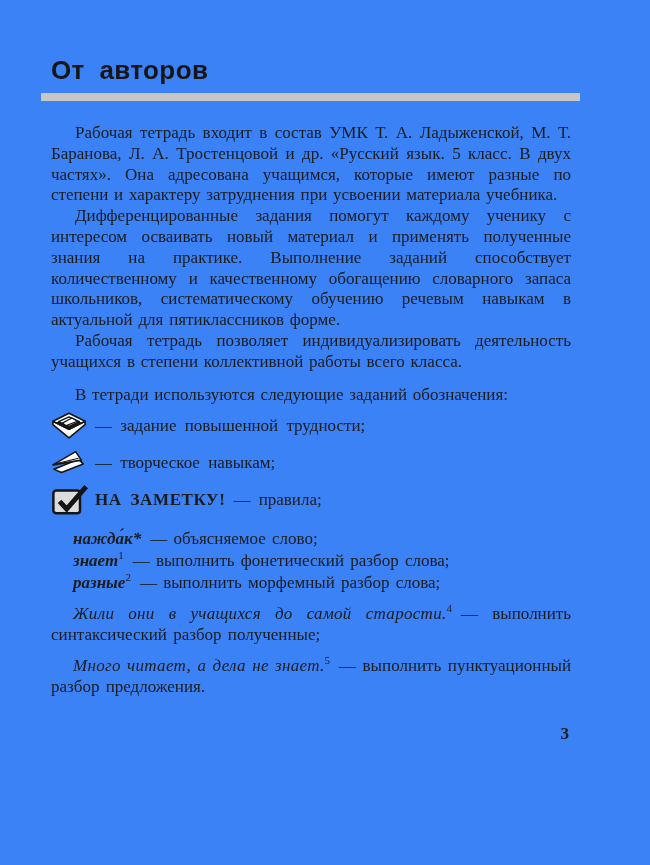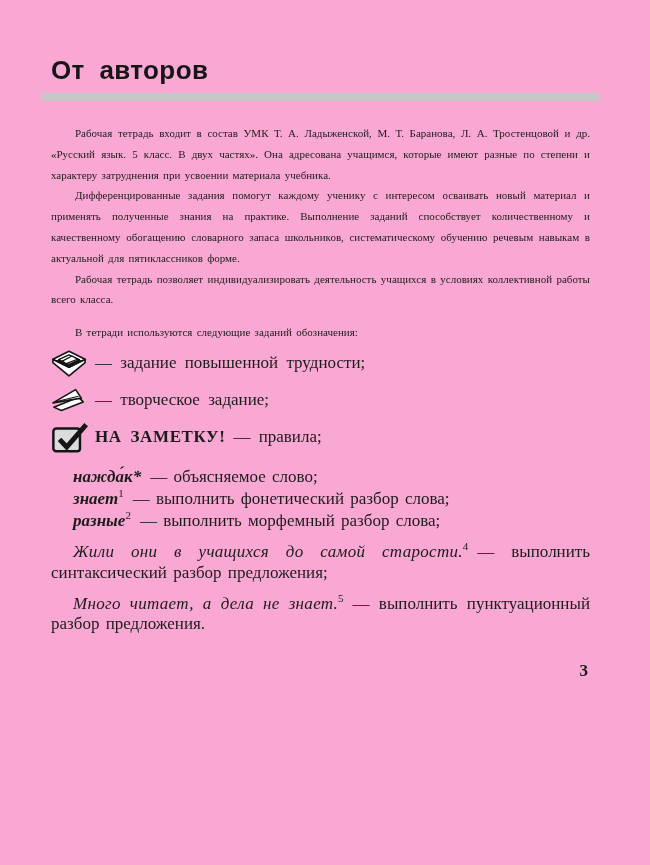--- a/index.html
+++ b/index.html
@@ -5,43 +5,43 @@
   html, body {
     margin: 0;
     padding: 0;
     background: #ffffff;
   }
   .page {
     position: relative;
     width: 650px;
     height: 865px;
     box-sizing: border-box;
-    background: #f9a8d4;
+    background: #3b82f6;
     color: #1c1c1c;
     font-family: "Liberation Serif", serif;
-    padding: 56px 60px 0 51px;
+    padding: 56px 79px 0 51px;
     overflow: hidden;
   }
   .title {
     font-family: "Liberation Sans", sans-serif;
     font-weight: bold;
     font-size: 26px;
     line-height: 28px;
     letter-spacing: 0.4px;
     word-spacing: 7px;
     margin: 0 0 9px 0;
     color: #161616;
   }
   .rule {
     height: 8px;
     background: #c7c7c7;
     margin: 0 -9px 22px -10px;
   }
   .para {
-    font-size: 11px;
+    font-size: 17px;
     line-height: 20.8px;
     text-align: justify;
     text-indent: 24px;
     word-spacing: 1.5px;
     margin: 0;
   }
   .intro {
     margin-top: 12px;
   }
   .legend {
@@ -110,21 +110,21 @@
 </head>
 <body>
 
 <div class="page">
 
   <h1 class="title">От авторов</h1>
   <div class="rule"></div>
 
   <p class="para">Рабочая тетрадь входит в состав УМК Т. А. Ладыженской, М. Т. Баранова, Л. А. Тростенцовой и др. «Русский язык. 5 класс. В двух частях». Она адресована учащимся, которые имеют разные по степени и характеру затруднения при усвоении материала учебника.</p>
   <p class="para">Дифференцированные задания помогут каждому ученику с интересом осваивать новый материал и применять полученные знания на практике. Выполнение заданий способствует количественному и качественному обогащению словарного запаса школьников, систематическому обучению речевым навыкам в актуальной для пятиклассников форме.</p>
-  <p class="para">Рабочая тетрадь позволяет индивидуализировать деятельность учащихся в условиях коллективной работы всего класса.</p>
+  <p class="para">Рабочая тетрадь позволяет индивидуализировать деятельность учащихся в степени коллективной работы всего класса.</p>
   <p class="para intro">В тетради используются следующие заданий обозначения:</p>
 
   <div class="legend">
 
     <div class="legend-row">
       <span class="legend-icon">
         <svg width="36" height="27" viewBox="0 0 38 28">
           <polygon points="2,9.5 19,18 36,9.5 36,13 19,27 2,13" fill="#ffffff" stroke="#151515" stroke-width="1.7" stroke-linejoin="round"></polygon>
           <polygon points="19,1 36,9.5 19,18 2,9.5" fill="#ffffff" stroke="#151515" stroke-width="1.7" stroke-linejoin="round"></polygon>
           <polygon points="8,10 19,15 19,18 4,10.8" fill="#151515"></polygon>
@@ -137,40 +137,40 @@
     </div>
 
     <div class="legend-row">
       <span class="legend-icon">
         <svg width="36" height="27" viewBox="0 0 38 28">
           <polygon points="3,21 29,10.5 34,15.5 11,24.5" fill="#ffffff" stroke="#151515" stroke-width="1.7" stroke-linejoin="round"></polygon>
           <polygon points="2,16.5 26,2.5 32,11.5" fill="#ffffff" stroke="#151515" stroke-width="1.7" stroke-linejoin="round"></polygon>
           <line x1="6" y1="15" x2="29" y2="9.5" stroke="#151515" stroke-width="1.2"></line>
         </svg>
       </span>
-      <span class="legend-text">— творческое задание;</span>
+      <span class="legend-text">— творческое навыкам;</span>
     </div>
 
     <div class="legend-row">
       <span class="legend-icon">
         <svg width="38" height="31" viewBox="0 0 40 32">
           <rect x="2.5" y="6.5" width="28" height="24" rx="3" fill="#dcdcdc" stroke="#151515" stroke-width="2.6"></rect>
           <polyline points="9,18 16.5,26 37,2.5" fill="none" stroke="#151515" stroke-width="5.2" stroke-linecap="butt" stroke-linejoin="miter"></polyline>
         </svg>
       </span>
       <span class="legend-text"><span class="legend-bold">НА ЗАМЕТКУ!</span><span>— правила;</span></span>
     </div>
 
   </div>
 
   <div class="wordlist">
     <div class="word-line"><span class="word">нажда́к*</span><sup></sup><span class="desc">— объясняемое слово;</span></div>
     <div class="word-line"><span class="word">знает</span><sup>1</sup><span class="desc">— выполнить фонетический разбор слова;</span></div>
     <div class="word-line"><span class="word">разные</span><sup>2</sup><span class="desc">— выполнить морфемный разбор слова;</span></div>
   </div>
 
-  <p class="sent"><span class="sent-it">Жили они в учащихся до самой старости.</span><sup>4</sup><span class="desc">— выполнить синтаксический разбор предложения;</span></p>
+  <p class="sent"><span class="sent-it">Жили они в учащихся до самой старости.</span><sup>4</sup><span class="desc">— выполнить синтаксический разбор полученные;</span></p>
 
   <p class="sent"><span class="sent-it">Много читает, а дела не знает.</span><sup>5</sup><span class="desc">— выполнить пунктуационный разбор предложения.</span></p>
 
   <div class="pagenum">3</div>
 
 </div>
 
 </body></html>

